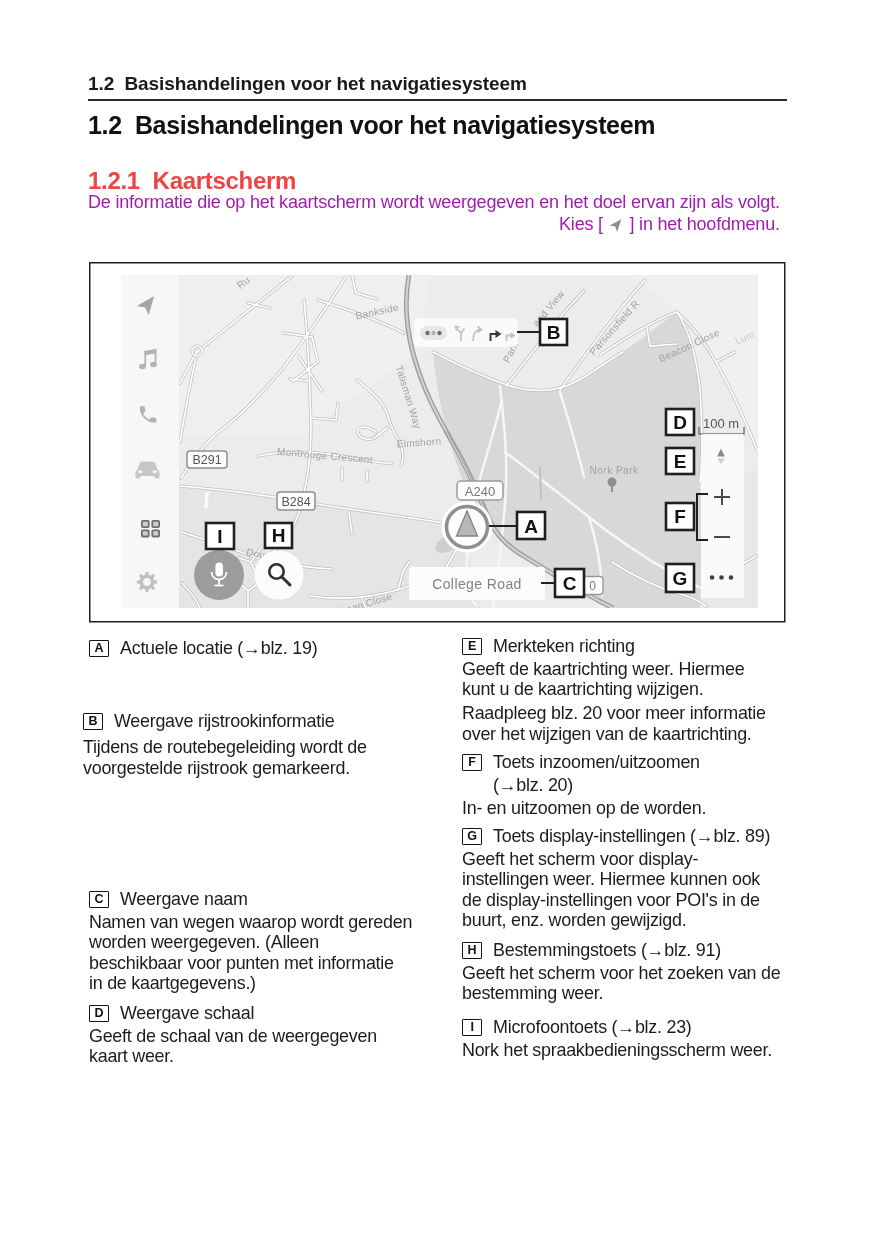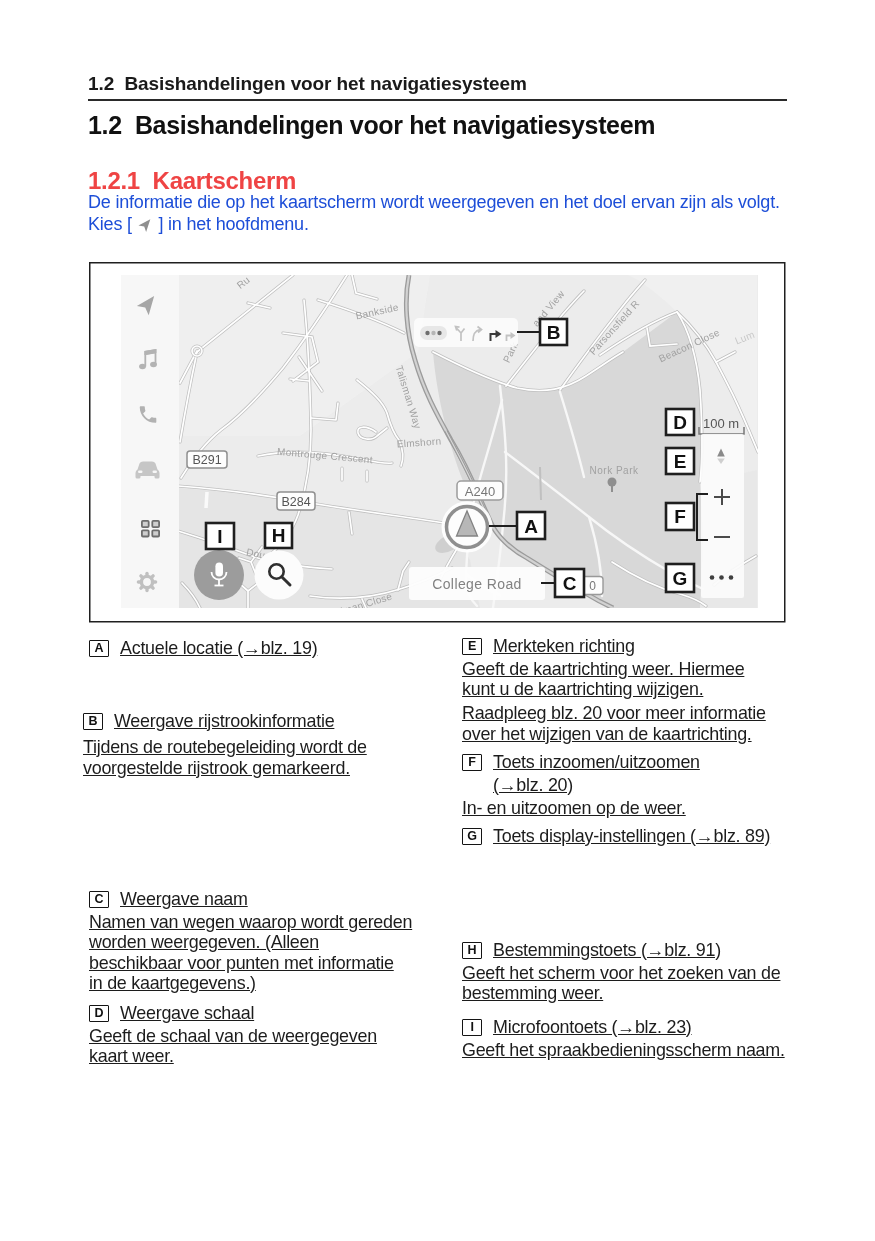--- a/index.html
+++ b/index.html
@@ -3,22 +3,22 @@
 <meta charset="utf-8">
 <style>
 html,body{margin:0;padding:0;}
 body{width:875px;height:1241px;background:#ffffff;position:relative;overflow:hidden;
      font-family:"Liberation Sans",sans-serif;color:#111;}
 .abs{position:absolute;}
 .runhead{left:88px;top:73px;font-size:19px;font-weight:bold;letter-spacing:-0.1px;white-space:nowrap;color:#1a1a1a;}
 .rule{left:88px;top:99px;width:699px;height:1.5px;background:#2a2a2a;}
 .h1{left:88px;top:111px;font-size:25px;font-weight:bold;letter-spacing:-0.35px;white-space:nowrap;color:#111;}
 .h2{left:88px;top:156.5px;font-size:24px;font-weight:bold;letter-spacing:-0.3px;white-space:nowrap;color:#ef4444;margin-top:10px;}
-.intro{left:88px;top:191px;font-size:18px;line-height:22px;letter-spacing:-0.2px;white-space:nowrap;color:#1d4ed8;}
-.col{font-size:17.9px;line-height:20.5px;letter-spacing:-0.25px;color:#1c1c1c;text-decoration:underline;}
+.intro{left:88px;top:191px;font-size:18px;line-height:22px;letter-spacing:-0.2px;white-space:nowrap;color:#a21caf;text-align:right;}
+.col{font-size:17.9px;line-height:20.5px;letter-spacing:-0.25px;color:#1c1c1c;}
 .lbox{display:inline-block;width:18px;height:15px;border:1.7px solid #141414;border-radius:1px;
       font-size:12.5px;font-weight:bold;text-align:center;line-height:15px;vertical-align:2px;
       margin-right:11px;color:#111;background:#fff;}
 .sect{position:absolute;}
 .hdr{height:21px;line-height:21px;margin-bottom:2px;white-space:nowrap;}
 .pgap{height:3.5px;}
 .pageno{left:88px;top:1240px;font-size:14px;font-weight:bold;color:#1a1a1a;text-align:center;}
 </style>
 </head>
 <body>
@@ -372,30 +372,31 @@
 <div class="sect col" style="left:462px;top:635.5px;width:340px">
 <div class="hdr"><span class="lbox">E</span>Merkteken richting</div>
 <div>Geeft de kaartrichting weer. Hiermee<br>kunt u de kaartrichting wijzigen.</div>
 <div class="pgap"></div>
 <div>Raadpleeg blz. 20 voor meer informatie<br>over het wijzigen van de kaartrichting.</div>
 </div>
 
 <div class="sect col" style="left:462px;top:751.5px;width:340px">
 <div class="hdr"><span class="lbox">F</span>Toets inzoomen/uitzoomen</div>
 <div class="hdr" style="padding-left:31px">(→blz. 20)</div>
-<div>In- en uitzoomen op de weer.</div>
+<div>In- en uitzoomen op de worden.</div>
 </div>
 
 <div class="sect col" style="left:462px;top:825.5px;width:340px">
 <div class="hdr"><span class="lbox">G</span>Toets display-instellingen (→blz. 89)</div>
+<div>Geeft het scherm voor display-<br>instellingen weer. Hiermee kunnen ook<br>de display-instellingen voor POI's in de<br>buurt, enz. worden gewijzigd.</div>
 </div>
 
 <div class="sect col" style="left:462px;top:939.5px;width:340px">
 <div class="hdr"><span class="lbox">H</span>Bestemmingstoets (→blz. 91)</div>
 <div>Geeft het scherm voor het zoeken van de<br>bestemming weer.</div>
 </div>
 
 <div class="sect col" style="left:462px;top:1016.5px;width:340px">
 <div class="hdr"><span class="lbox">I</span>Microfoontoets (→blz. 23)</div>
-<div>Geeft het spraakbedieningsscherm naam.</div>
+<div>Nork het spraakbedieningsscherm weer.</div>
 </div>
 
 <div class="abs pageno">18</div>
 
 </body></html>

